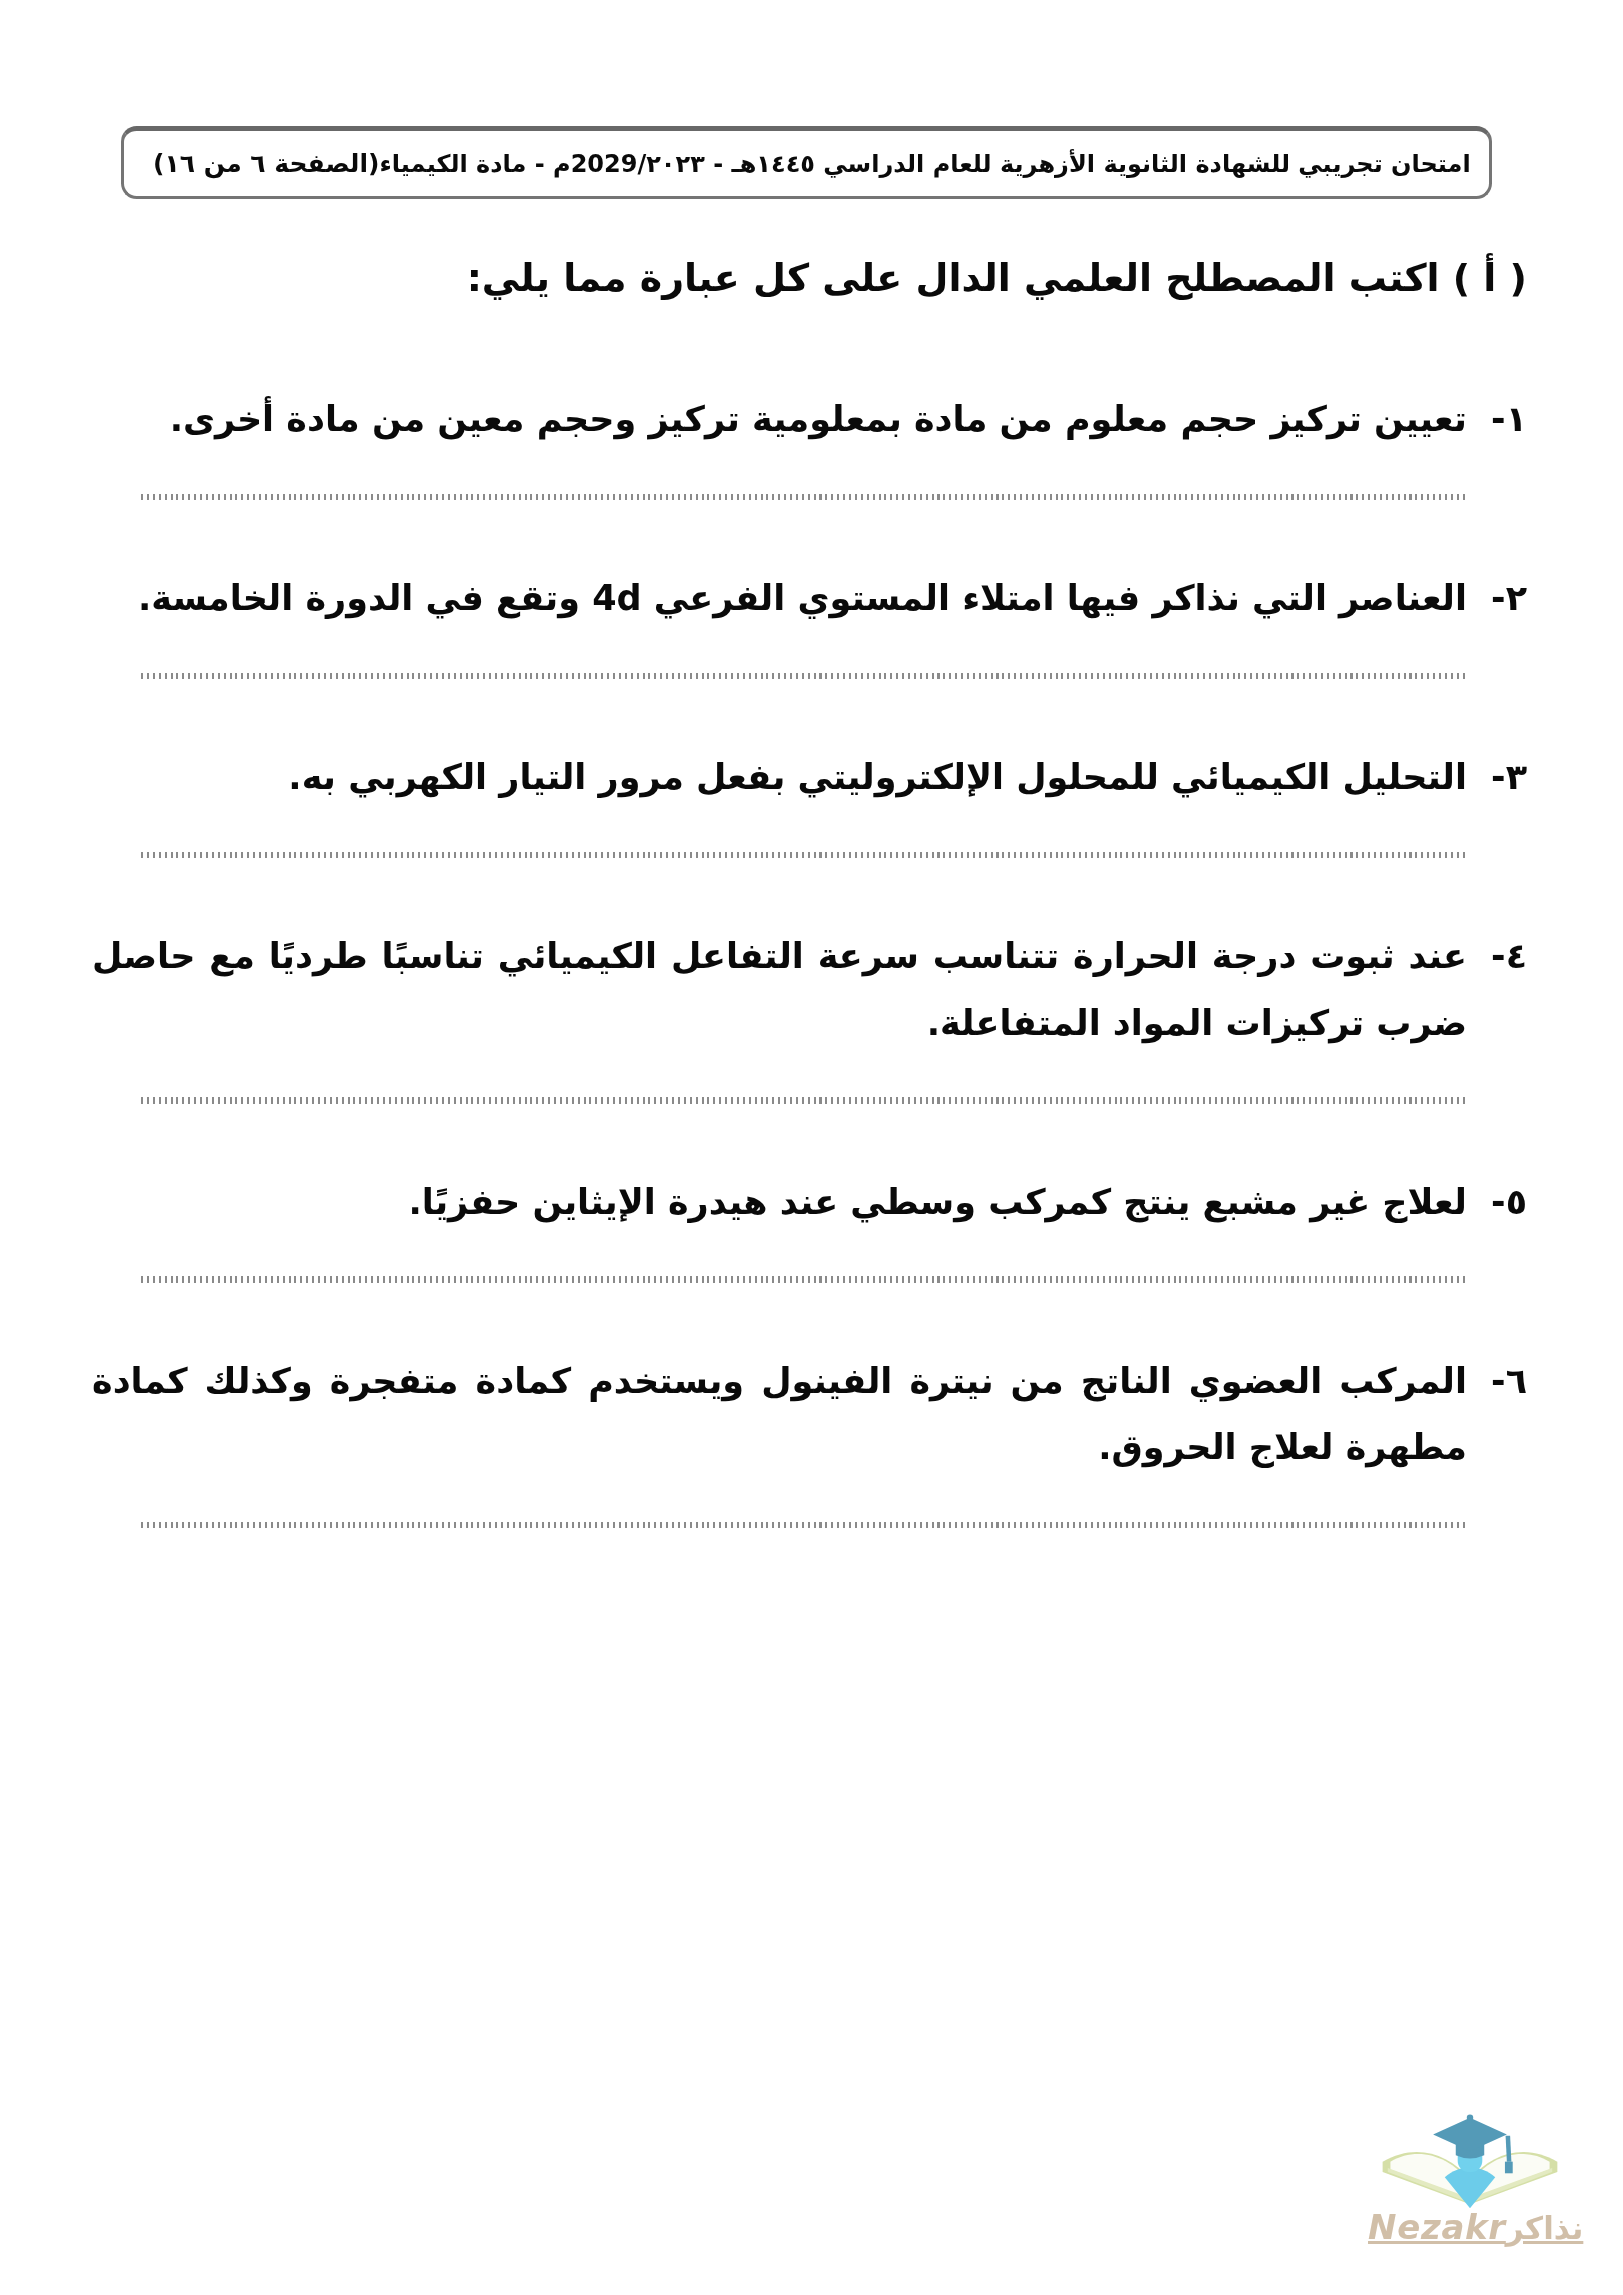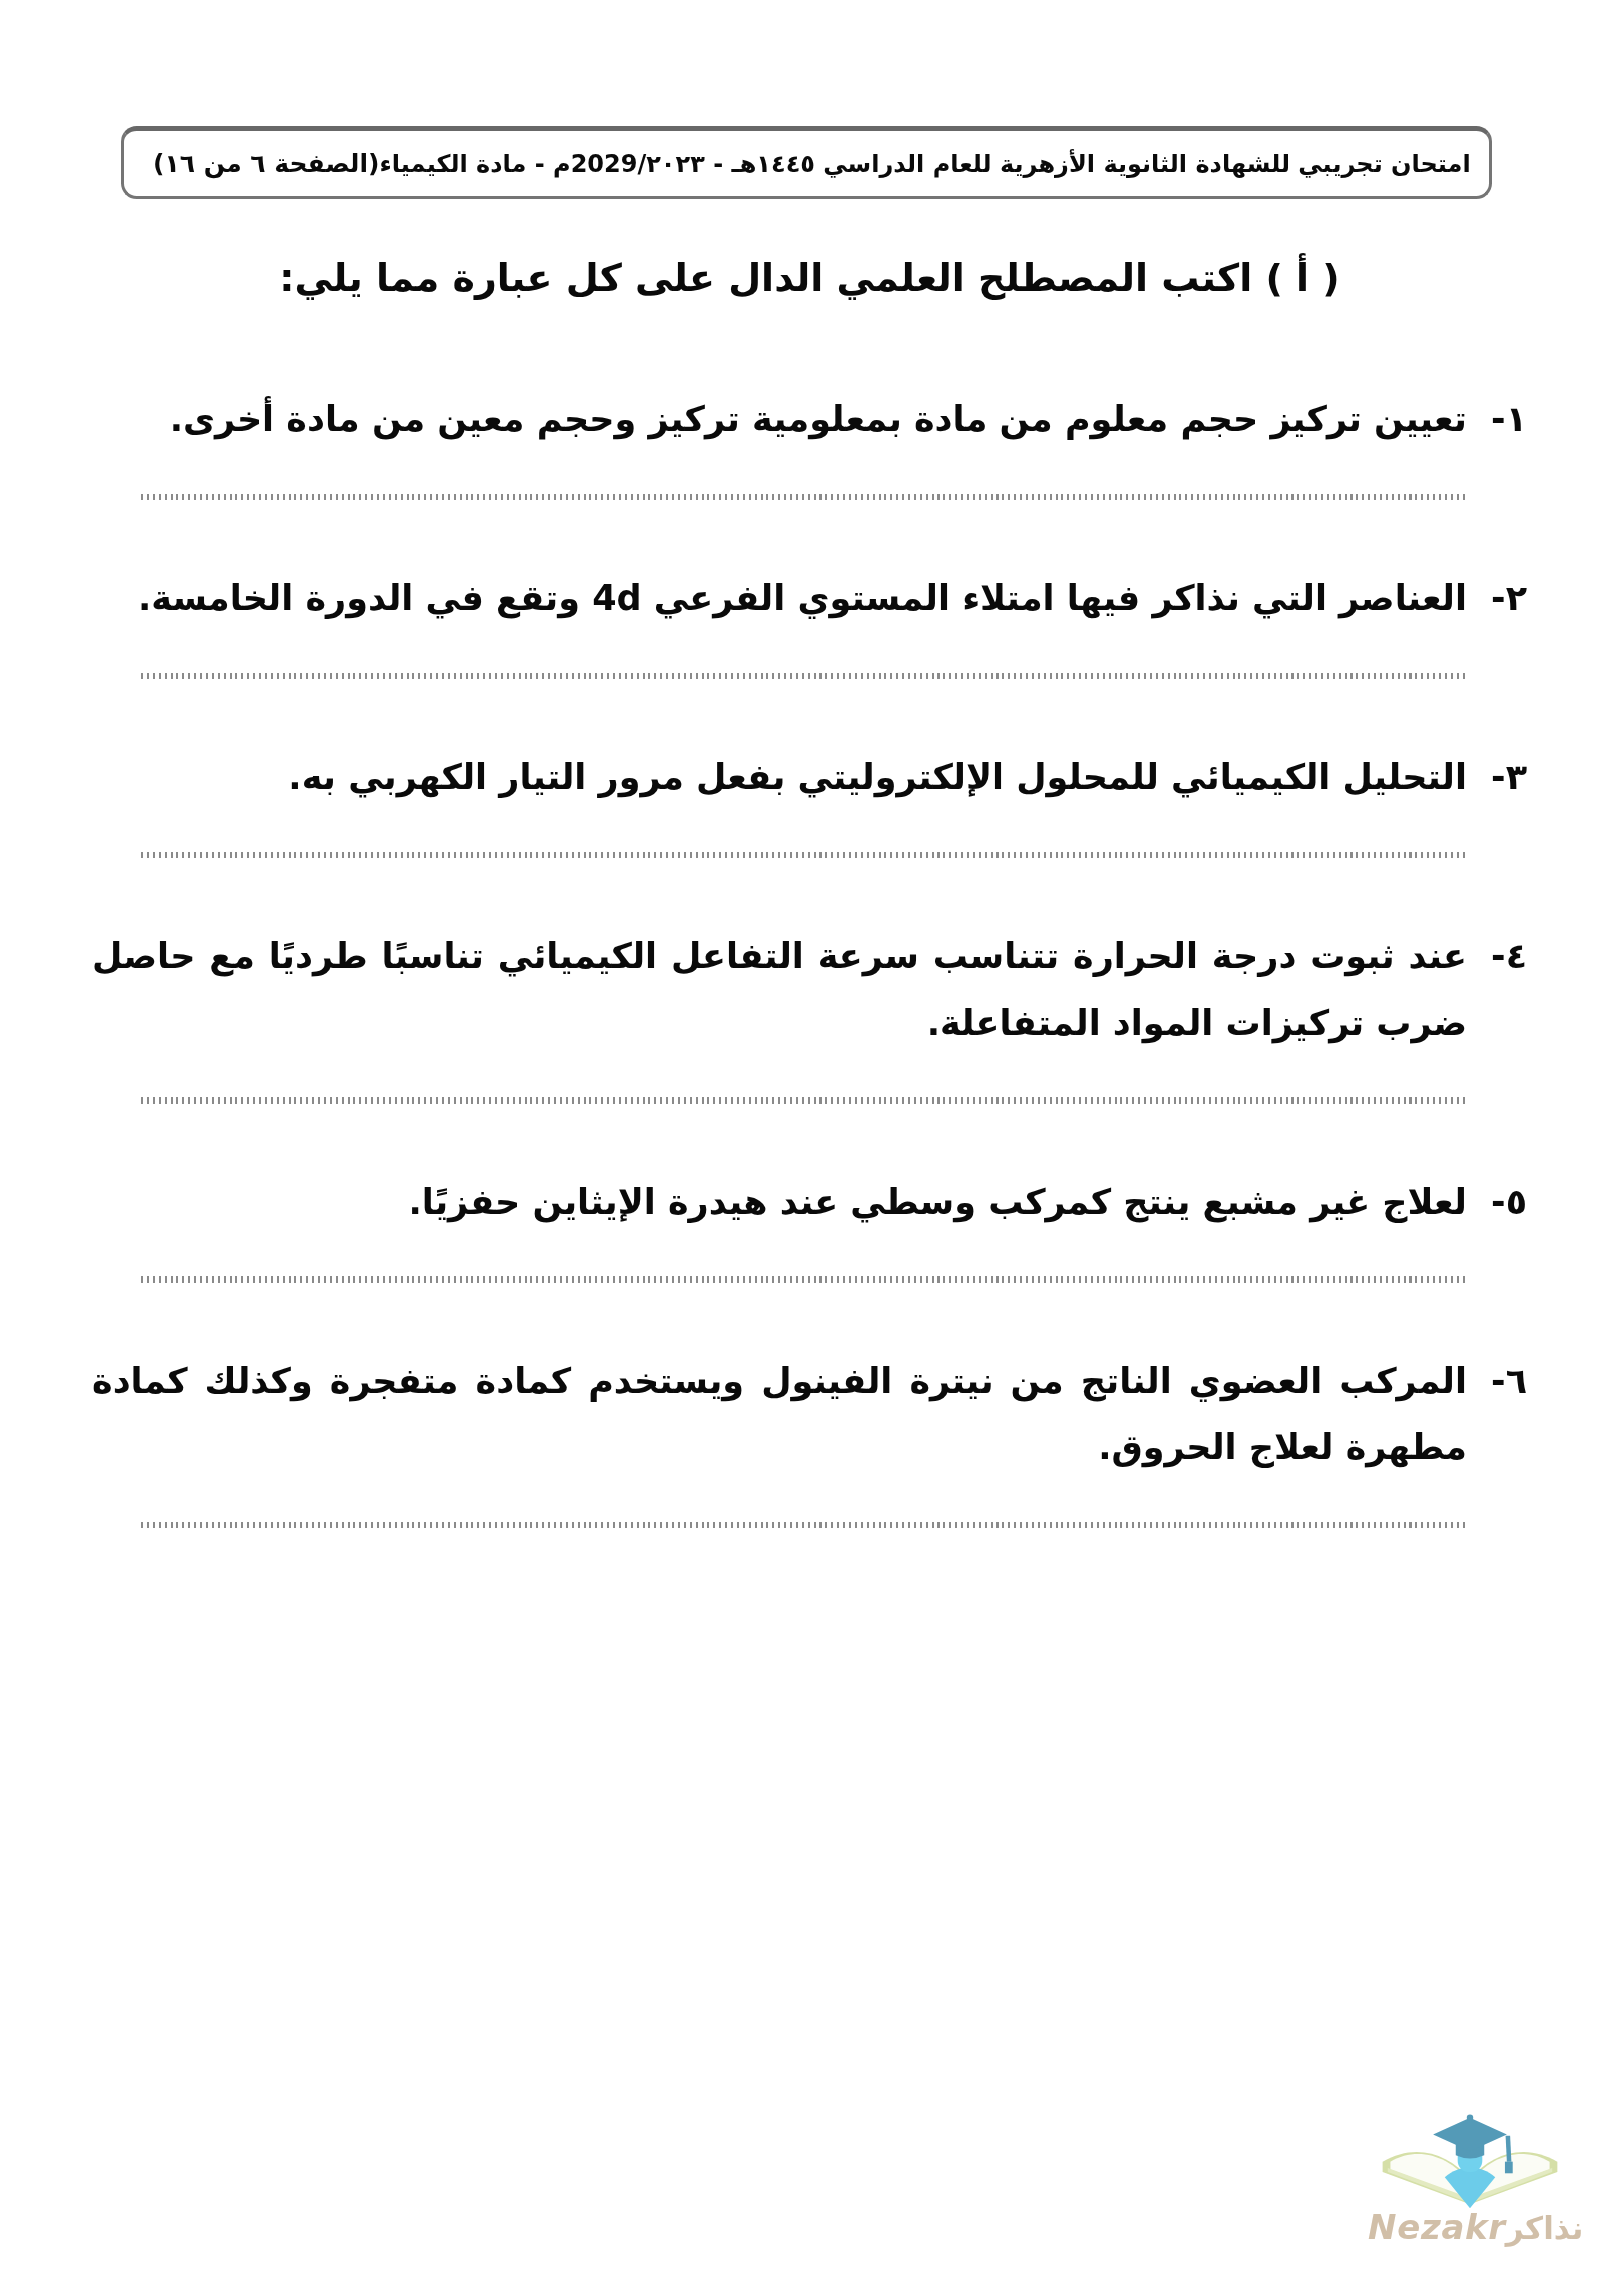--- a/index.html
+++ b/index.html
@@ -42,21 +42,20 @@
   .section-title {
     font-size: 42px;
     line-height: 1.25;
     padding-left: 0;
     margin: 0 69px 46px 0;
   }
   .section-subtitle {
     font-size: 38px;
     line-height: 1.4;
     margin: 0 0 81px 0;
-    text-align: center;
   }
   .question { margin: 0; }
   .q-row {
     display: flex;
     direction: rtl;
     font-size: 35px;
     line-height: 1.9;
   }
   .q-number { width: 60px; flex: 0 0 auto; }
   .q-body   { flex: 1 1 auto; text-align: justify; }
@@ -158,17 +157,17 @@
     <path d="M155 150 L282 102 L282 96 L155 142 Z" fill="#dde6b4"></path>
 
     <path d="M155 158 L116 110 C138 90 172 90 194 110 Z" fill="#4cc2e6"></path>
     <rect x="136" y="52" width="38" height="50" rx="17" fill="#52c8ea"></rect>
     <path d="M133 58 L177 58 L177 76 Q155 86 133 76 Z" fill="#2f85a8"></path>
     <polygon points="155,18 212,44 155,70 98,44" fill="#2f85a8"></polygon>
     <circle cx="155" cy="18" r="5" fill="#2f85a8"></circle>
     <path d="M210 46 L217 46 L219 86 L212 86 Z" fill="#2f85a8"></path>
     <rect x="209" y="86" width="12" height="18" fill="#2f85a8"></rect>
   </svg>
-  <div class="brand" style="color:#c8b196;">
+  <div class="brand" style="color:#c8b196;text-decoration:underline;">
     <span class="latin">Nezakr</span><span class="arabic">نذاكر</span>
   </div>
 </div>
 
 
 </body></html>

